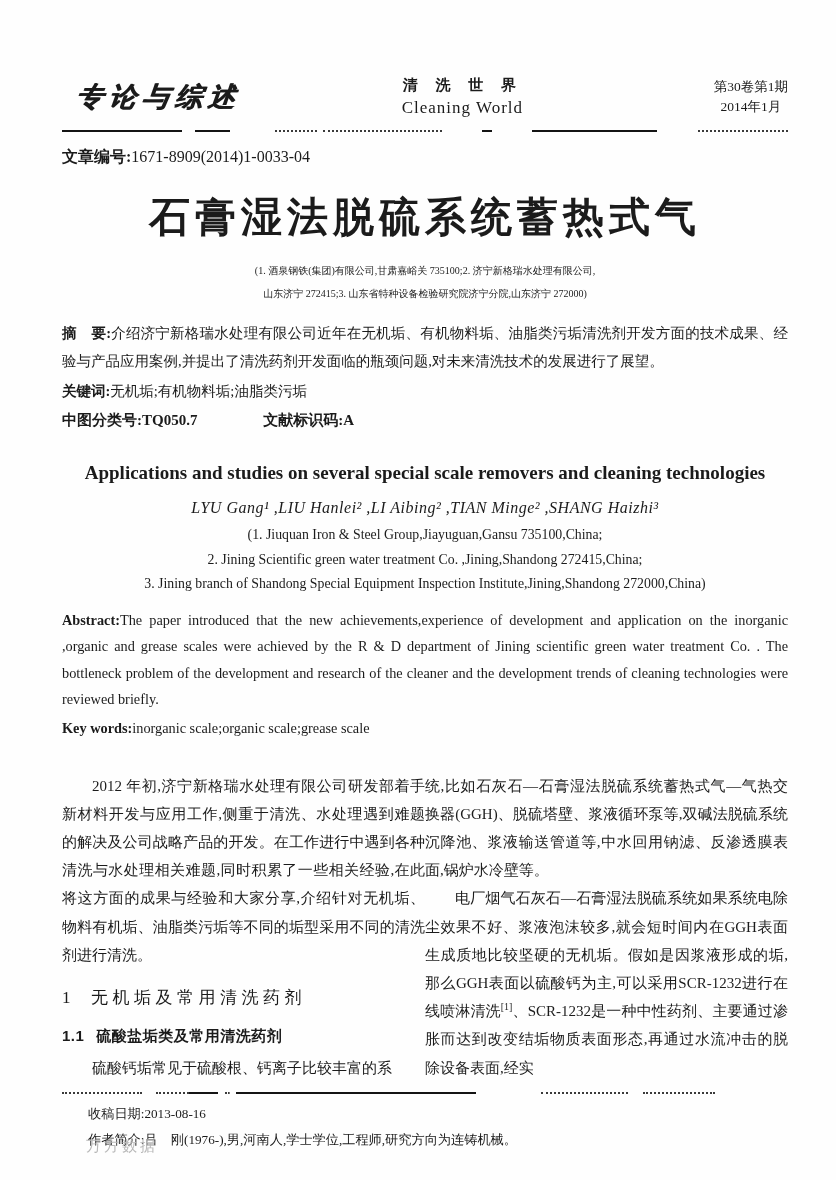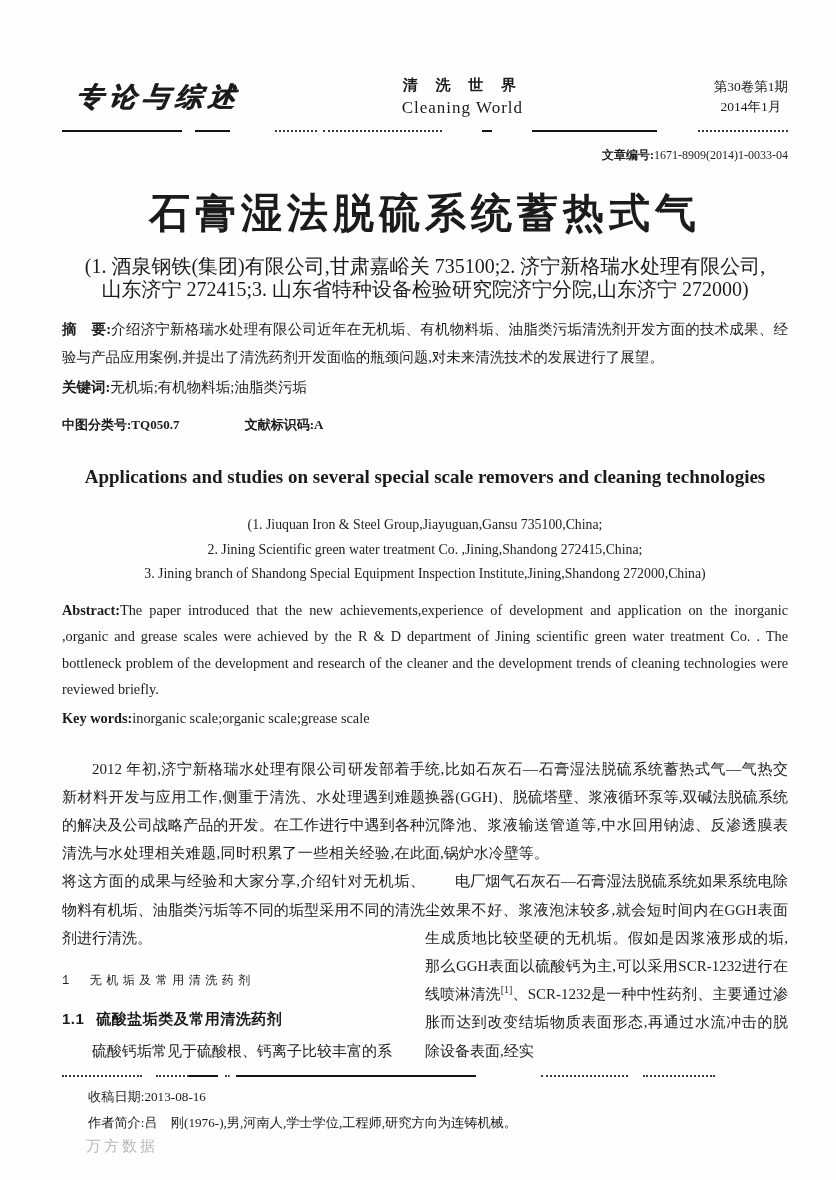--- a/index.html
+++ b/index.html
@@ -19,53 +19,53 @@
   .journal{text-align:right;margin-right:30px;}
   .jcn{font-size:15px;font-weight:bold;letter-spacing:7px;}
   .jen{font-size:17px;font-weight:normal;margin-top:3px;letter-spacing:1px;}
   .issue{font-size:13.5px;text-align:center;line-height:20px;white-space:nowrap;}
   
   .divider{display:flex;height:2px;margin-top:6px;}
   .divider span{display:block;height:0;}
   .seg-solid{border-bottom:2px solid #141414;}
   .seg-dotted{border-bottom:2px dotted #3a3a3a;}
   .seg-gap{border-bottom:none;}
-  .article-no{font-size:12px;margin-top:15px;text-align:right;}
+  .article-no{font-size:16px;margin-top:15px;}
   .article-no .lbl{font-weight:bold;}
   
   .title{
     font-family:"Liberation Sans","DejaVu Sans",sans-serif;
     font-weight:900;font-size:41px;letter-spacing:5px;
     text-align:center;margin:22px 0 0;
   }
   .authors{text-align:center;font-size:17px;margin-top:16px;letter-spacing:2px;}
-  .affil{text-align:center;font-size:20px;line-height:23px;}
+  .affil{text-align:center;font-size:10px;line-height:23px;}
   .affil.first{margin-top:14px;}
   
   .abs{font-size:14.5px;line-height:27.5px;text-align:justify;margin:15px 0 0;}
   .abs .lbl,.kw .lbl{font-weight:bold;}
   .kw{font-size:14.5px;margin:3px 0 0;line-height:26px;}
-  .clc{font-size:13px;font-weight:bold;margin:16px 0 0;}
+  .clc{font-size:15px;font-weight:bold;margin:7px 0 0;}
   .clc .gap{margin-left:62px;}
   
   .etitle{font-size:19px;font-weight:bold;text-align:center;margin:32px 0 0;}
   .eauthors{font-size:16px;font-style:italic;text-align:center;margin-top:15px;letter-spacing:0.5px;}
   .eaffil{font-size:13.8px;text-align:center;line-height:24.5px;}
-  .eaffil.first{margin-top:25px;}
+  .eaffil.first{margin-top:6px;}
   .eabs{font-size:14.3px;line-height:26.5px;text-align:justify;margin:10px 0 0;}
   .eabs .lbl,.ekw .lbl{font-weight:bold;}
   .ekw{font-size:14.3px;margin:2px 0 0;line-height:26px;}
   
-  .columns{display:flex;margin-top:24px;}
+  .columns{display:flex;margin-top:31px;}
   .col{flex:1;min-width:0;font-size:15px;line-height:28.2px;text-align:justify;}
   .col p{margin:0;}
   .indent{text-indent:2em;}
   .sec{
-    font-family:Liberation Mono, monospace;
-    font-size:12px;font-weight:normal;letter-spacing:4.5px;margin:15px 0 10px;
+    font-family:Liberation Serif, serif;
+    font-size:17px;font-weight:normal;letter-spacing:4.5px;margin:15px 0 10px;
   }
   .sec .sec-t{margin-left:16px;}
   .subsec{
     font-family:"Liberation Sans","DejaVu Sans",sans-serif;
     font-size:15px;font-weight:bold;margin:4px 0 4px;letter-spacing:0.5px;
   }
   .subsec .sub-t{margin-left:12px;}
   sup{font-size:10px;line-height:0;}
   
   .foot-divider{margin-top:9px;}
@@ -121,20 +121,21 @@
   </p>
   <p class="kw">
     <span class="lbl">关键词:</span><span>无机垢;有机物料垢;油脂类污垢</span>
   </p>
   <p class="clc">
     <span>中图分类号:</span><span>TQ050.7</span>
     <span class="gap">文献标识码:</span><span>A</span>
   </p>
 
   <h2 class="etitle">Applications and studies on several special scale removers and cleaning technologies</h2>
+  <div class="eauthors">LYU Gang¹ ,LIU Hanlei² ,LI Aibing² ,TIAN Minge² ,SHANG Haizhi³</div>
   <div class="eaffil first">(1. Jiuquan Iron &amp; Steel Group,Jiayuguan,Gansu 735100,China;</div>
   <div class="eaffil">2. Jining Scientific green water treatment Co. ,Jining,Shandong 272415,China;</div>
   <div class="eaffil">3. Jining branch of Shandong Special Equipment Inspection Institute,Jining,Shandong 272000,China)</div>
   <p class="eabs">
     <span class="lbl">Abstract:</span><span>The paper introduced that the new achievements,experience of development and application on the inorganic ,organic and grease scales were achieved by the R &amp; D department of Jining scientific green water treatment Co. . The bottleneck problem of the development and research of the cleaner and the development trends of cleaning technologies were reviewed briefly.</span>
   </p>
   <p class="ekw">
     <span class="lbl">Key words:</span><span>inorganic scale;organic scale;grease scale</span>
   </p>
 

